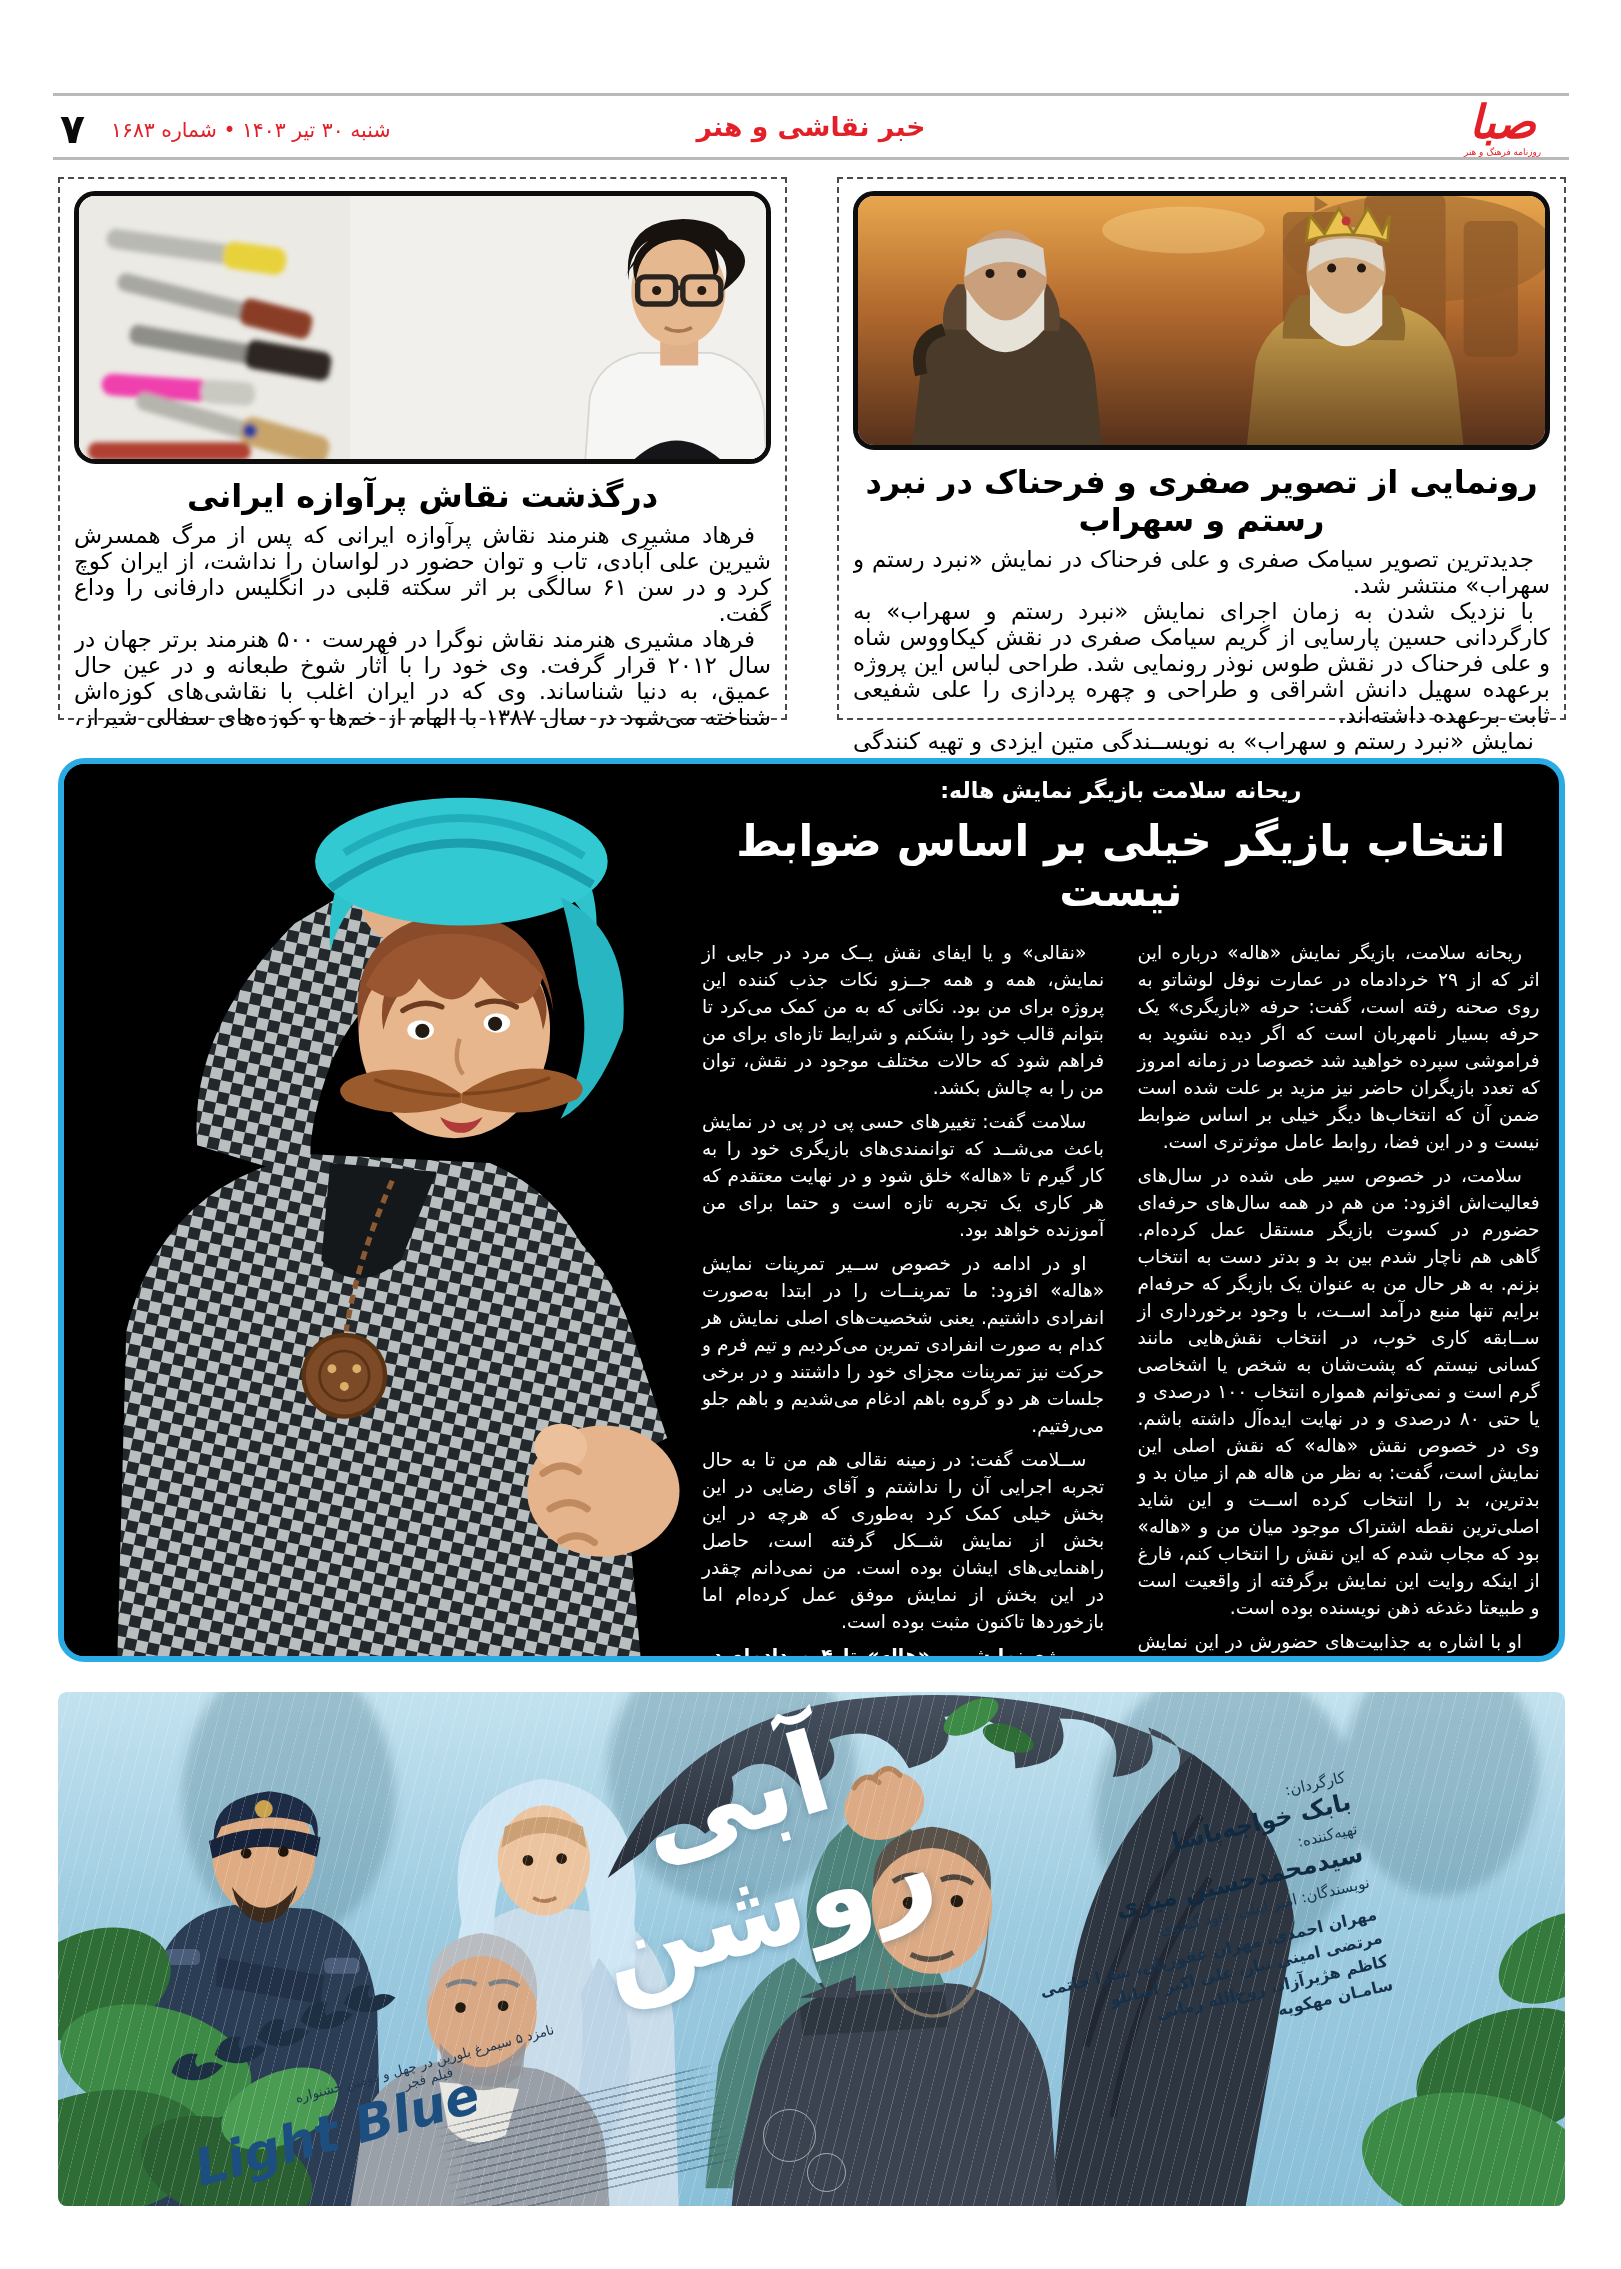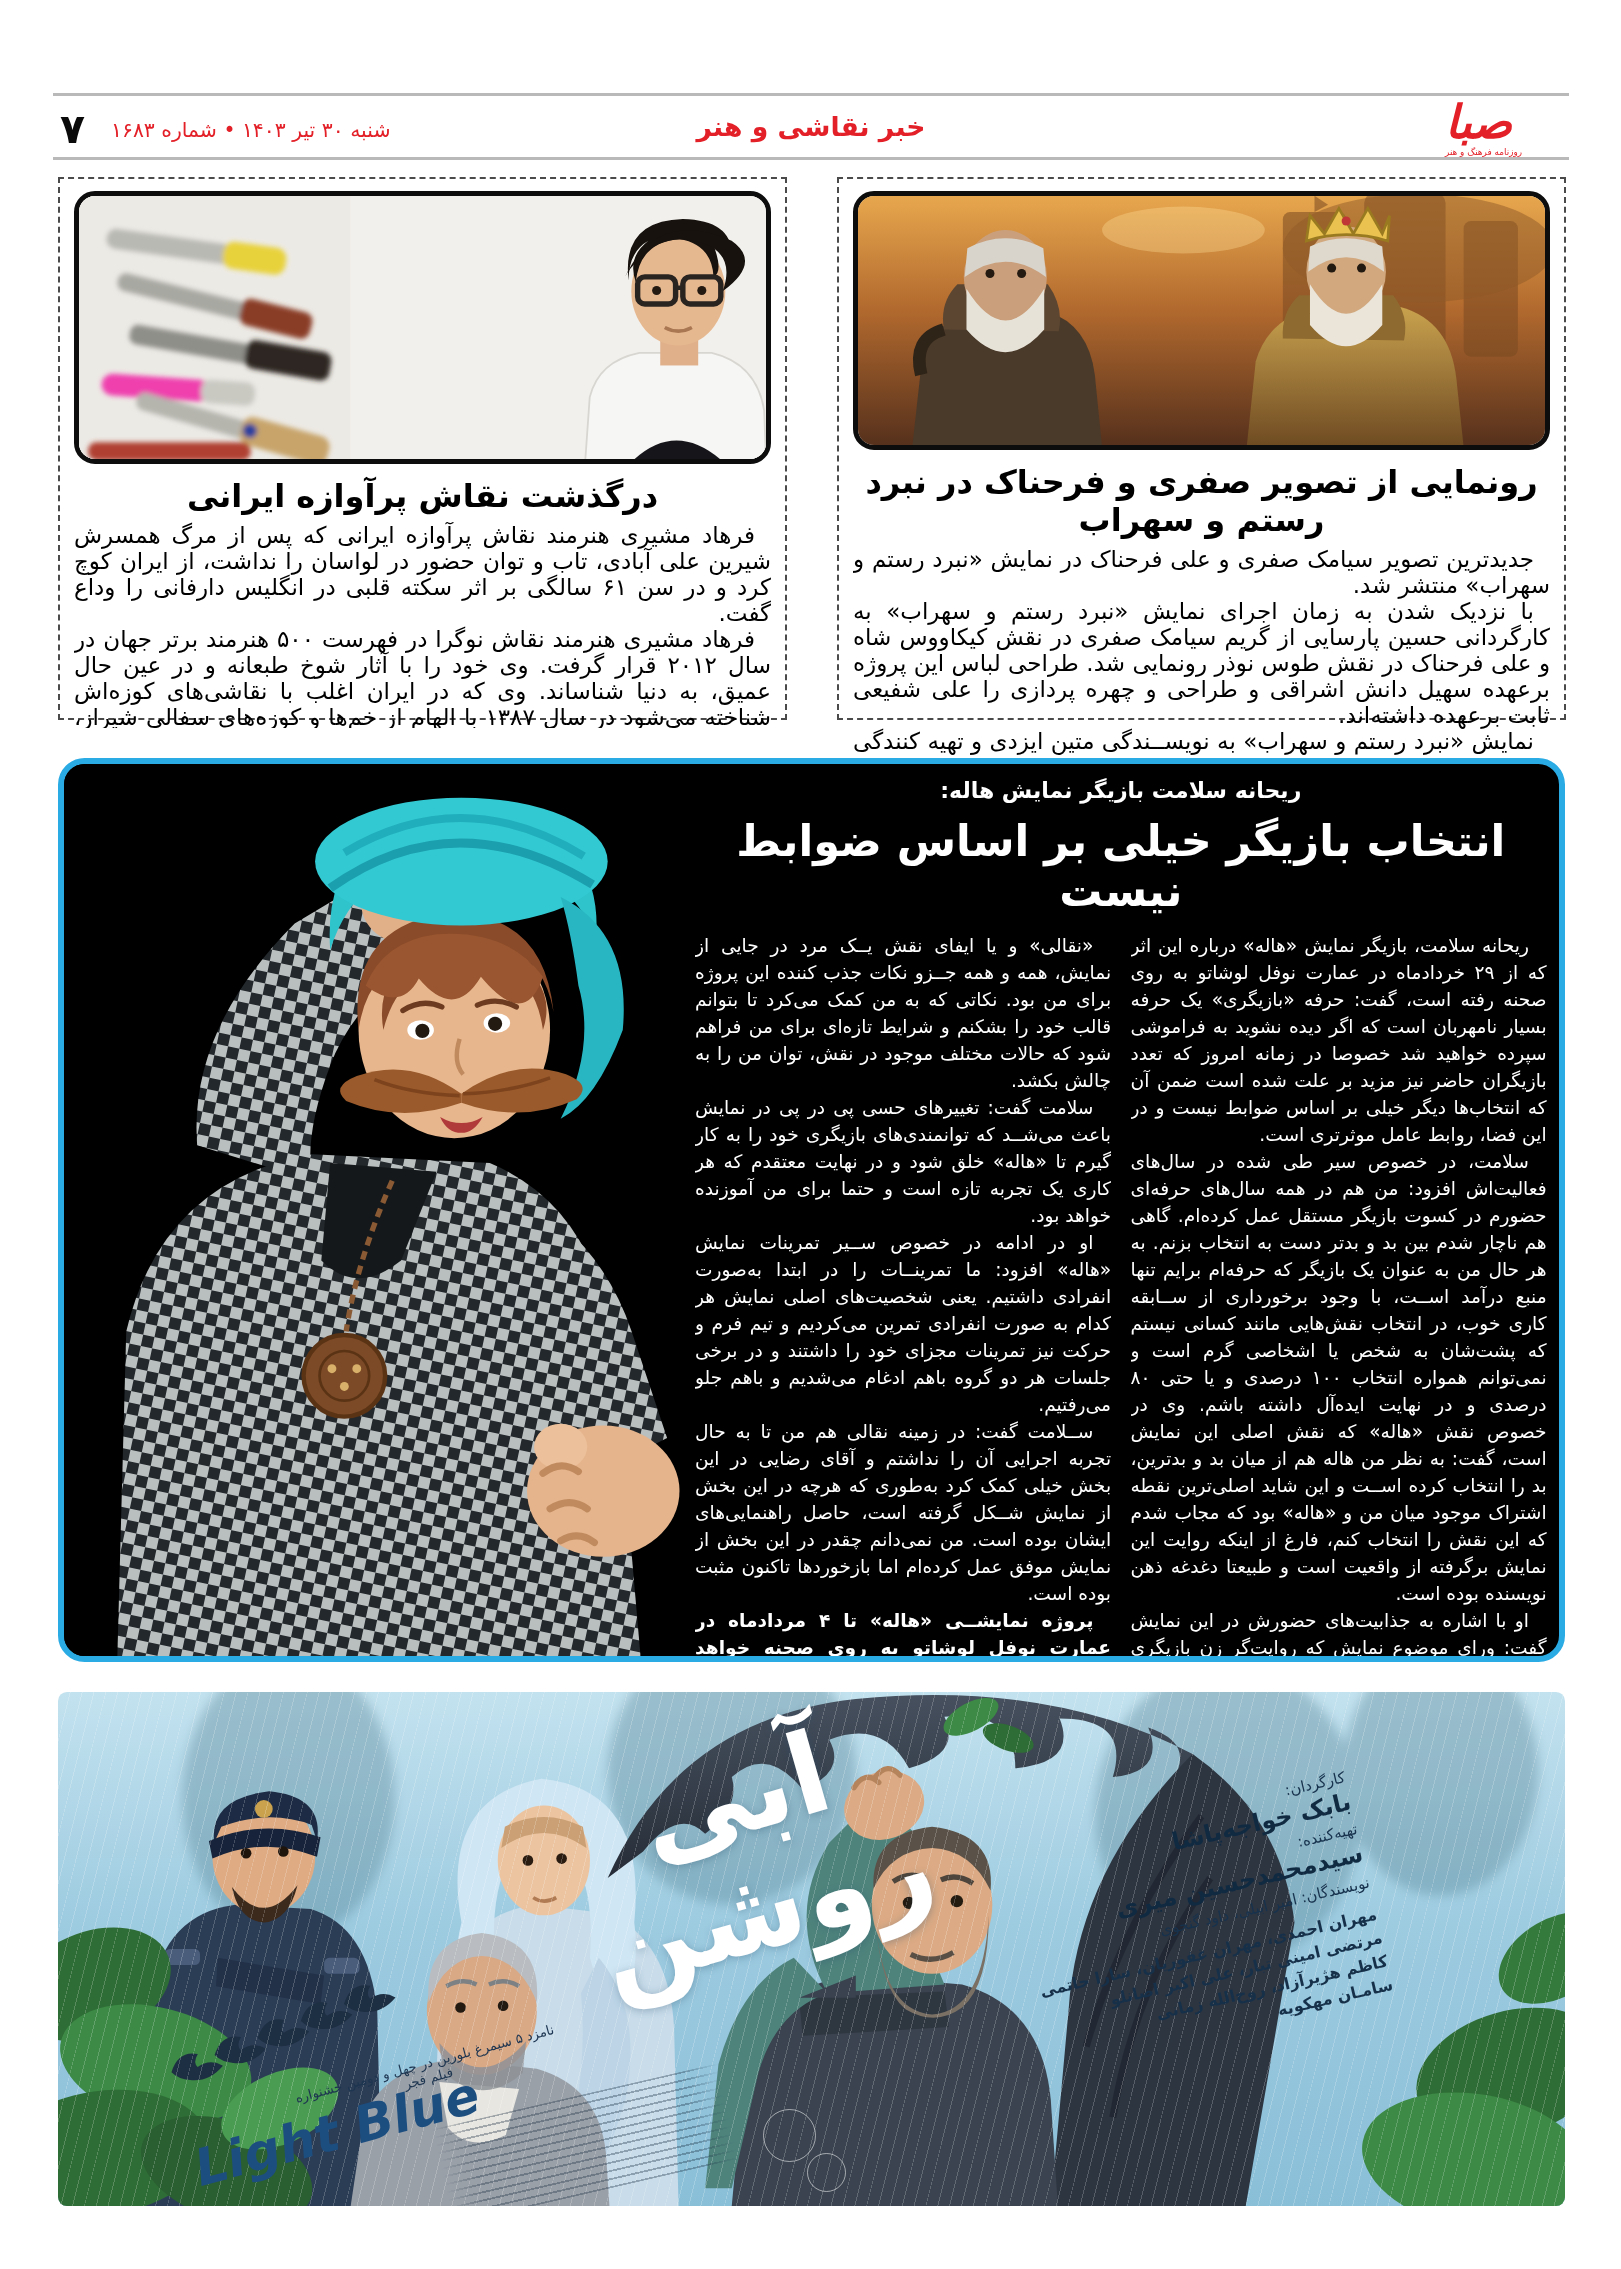--- a/index.html
+++ b/index.html
@@ -6,21 +6,21 @@
   html,body { background:#ffffff; }
   body{
     width:1622px; height:2270px; position:relative;
     font-family:"DejaVu Sans", sans-serif;
     direction:rtl; overflow:hidden; color:#111;
   }
   .abs{ position:absolute; }
 
   
   .rule{ position:absolute; left:53px; width:1516px; height:2.7px; background:#b9b9b9; }
-  .hdr-logo{ position:absolute; right:62px; top:99px; width:115px; text-align:left; }
+  .hdr-logo{ position:absolute; right:62px; top:99px; width:115px; text-align:center; }
   .hdr-logo .logo-word{ font-size:46px; font-weight:bold; color:#e32028; line-height:1; font-style:italic; }
   .hdr-logo .logo-sub{ font-size:8.9px; color:#e32028; margin-top:1.8px; }
   .hdr-section{ position:absolute; left:0; right:0; top:111px; text-align:center;
     font-size:26.6px; font-weight:bold; color:#e32028; }
   .hdr-date{ position:absolute; left:111px; top:118px; font-size:20.4px; color:#e32028; direction:rtl; }
   .hdr-page{ position:absolute; left:60px; top:105px; font-size:41px; font-weight:bold; color:#0a0a0a; }
 
   
   .news-box{ position:absolute; top:177px; width:729px; height:543px;
     border:2.7px dashed #4a4a4a; background:#fff; padding:12.4px 14px 8.9px; }
@@ -32,21 +32,21 @@
 
   
   .feature{ position:absolute; left:58px; top:758px; width:1507px; height:904px;
     background:#000; border:6.2px solid #2aabe4; border-radius:26.6px; overflow:hidden; }
   .feature-photo{ position:absolute; left:0; top:0; bottom:0; width:621px; }
   .feature-right{ position:absolute; right:12.4px; left:631px; top:8.9px; bottom:10.6px; }
   .f-kicker{ text-align:center; color:#fff; font-weight:bold; font-size:22px; margin-top:5.3px; }
   .f-headline{ text-align:center; color:#fff; font-weight:bold; font-size:43px; margin:13px 0 16px; }
   .f-cols{ display:flex; gap:19.5px; direction:rtl; height:745px; overflow:hidden; }
   .f-col{ width:437px; color:#fff; font-size:18.6px; line-height:27px; text-align:justify; overflow:hidden; }
-  .f-col p{ text-indent:17.7px; margin:0; }
+  .f-col p{ text-indent:17.7px; margin:7px; }
   .f-col p.bold{ font-weight:bold; }
 
   
   .poster{ position:absolute; left:58px; top:1692px; width:1507px; height:514px;
     border-radius:8.9px; overflow:hidden;
     background:linear-gradient(180deg,#c3e2ef 0%, #9dcbe0 45%, #8abfd8 100%); }
   .poster .rain{ position:absolute; inset:0;
     background:repeating-linear-gradient(104deg, rgba(255,255,255,.20) 0 0.9px, rgba(255,255,255,0) 0.9px 11.5px);
     pointer-events:none; }
   .poster-title-fa{ position:absolute; left:479px; top:44px; width:426px;

